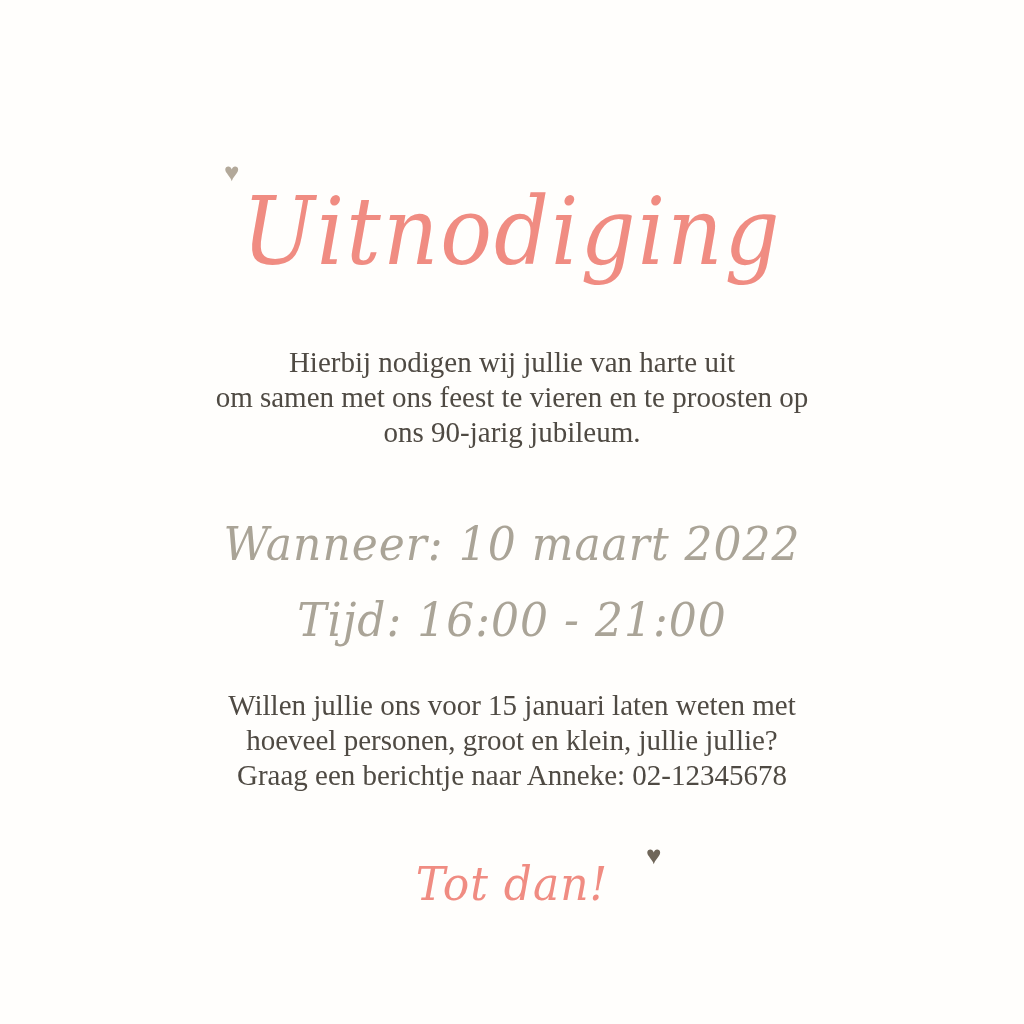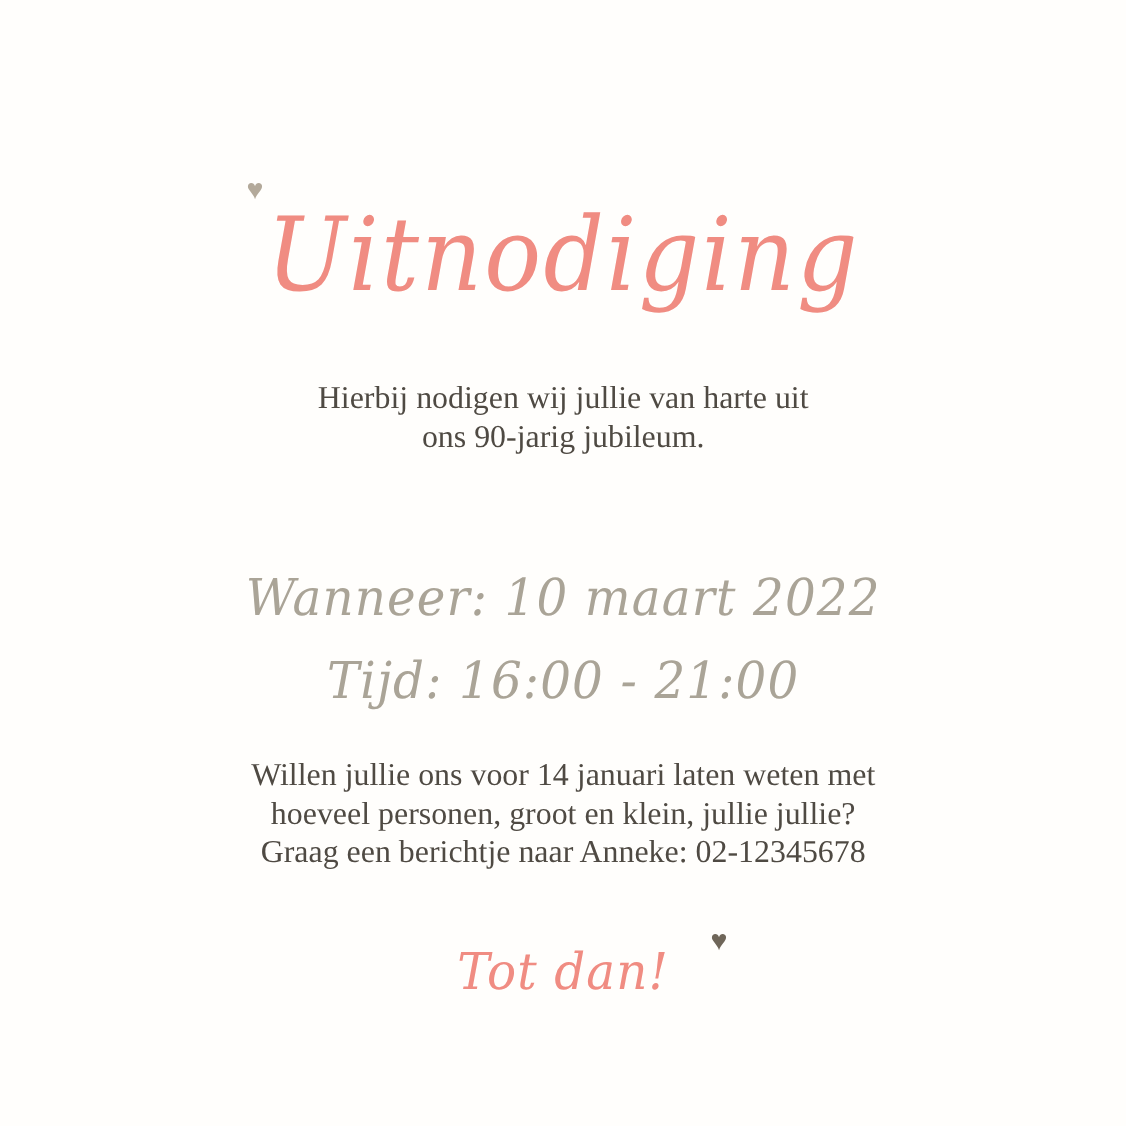--- a/index.html
+++ b/index.html
@@ -107,30 +107,31 @@
 <body>
 
 <div class="card">
 
   <span class="heart heart-top-left">♥</span>
 
   <div class="title">Uitnodiging</div>
 
   <div class="body-text intro">
     <span class="line">Hierbij nodigen wij jullie van harte uit</span>
+    <span class="line">om samen met ons feest te vieren en te proosten op</span>
     <span class="line">ons 90-jarig jubileum.</span>
   </div>
 
   <div class="details">
     <span class="line">Wanneer: 10 maart 2022</span>
     <span class="line">Tijd: 16:00 - 21:00</span>
   </div>
 
   <div class="body-text rsvp">
-    <span class="line">Willen jullie ons voor 14 januari laten weten met</span>
+    <span class="line">Willen jullie ons voor 15 januari laten weten met</span>
     <span class="line">hoeveel personen, groot en klein, jullie jullie?</span>
     <span class="line">Graag een berichtje naar Anneke: 02-12345678</span>
   </div>
 
   <span class="heart heart-bottom">♥</span>
 
   <div class="closing">Tot dan!</div>
 
 </div>
 

